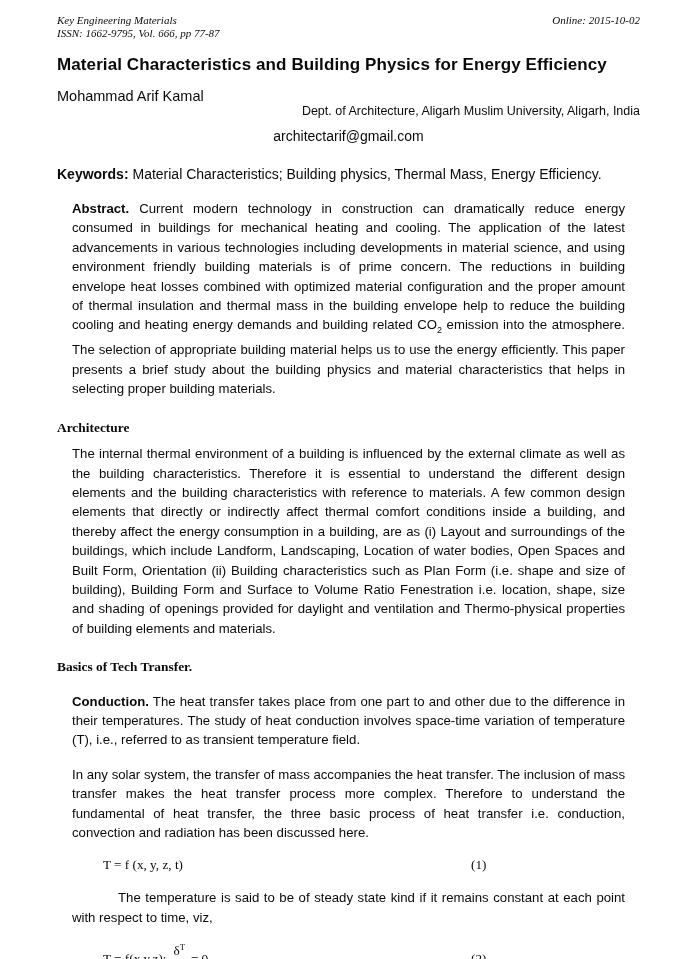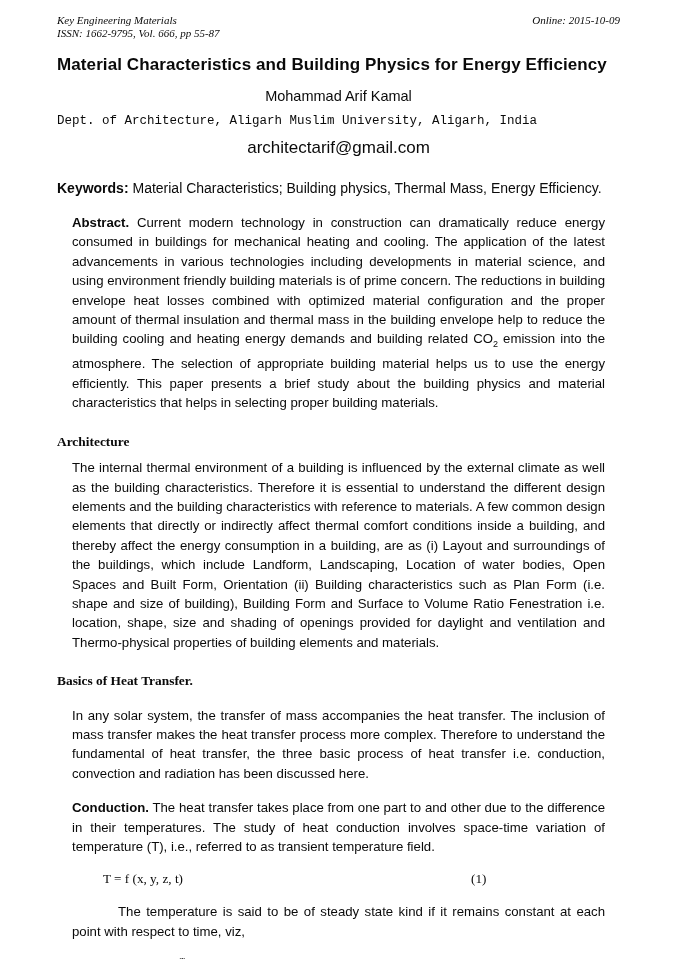--- a/index.html
+++ b/index.html
@@ -3,21 +3,21 @@
 <meta charset="utf-8">
 <style>
   html, body { margin: 0; padding: 0; background: #ffffff; }
   .page {
     position: relative;
     width: 678px;
     height: 959px;
     box-sizing: border-box;
     background: #ffffff;
     color: #0a0a0a;
-    padding: 14px 58px 0 57px;
+    padding: 14px 38px 0 57px;
     overflow: hidden;
     font-family: "Liberation Serif", serif;
   }
   
   .jheader {
     display: flex;
     justify-content: space-between;
     align-items: flex-start;
     font-family: "Liberation Serif", serif;
     font-style: italic;
@@ -29,32 +29,30 @@
     font-family: "Liberation Sans", sans-serif;
     font-size: 17px;
     font-weight: bold;
     text-align: left;
     margin: 16px 0 0 0;
     letter-spacing: 0.1px;
   }
   .author {
     font-family: "Liberation Sans", sans-serif;
     font-size: 14.5px;
-    text-align: center;
     margin-top: 13px;
   }
   .affiliation {
-    font-family: Liberation Mono, monospace;
+    font-family: Liberation Sans, sans-serif;
     font-size: 12.5px;
-    text-align: left;
-    margin-top: 10px;
+    text-align: right;
   }
   .email {
     font-family: "Liberation Sans", sans-serif;
-    font-size: 17px;
+    font-size: 14px;
     text-align: center;
     margin-top: 10px;
   }
   .keywords {
     font-family: "Liberation Sans", sans-serif;
     font-size: 14px;
     margin: 22px 0 0 0;
   }
   .keywords b { font-weight: bold; }
   
@@ -103,40 +101,40 @@
   .eq-lhs { margin-right: 1px; }
 </style>
 </head>
 <body>
 
 <div class="page">
 
   <div class="jheader">
     <div>
       <div>Key Engineering Materials</div>
-      <div>ISSN: 1662-9795, Vol. 666, pp 55-87</div>
+      <div>ISSN: 1662-9795, Vol. 666, pp 77-87</div>
     </div>
-    <div>Online: 2015-10-09</div>
+    <div>Online: 2015-10-02</div>
   </div>
 
   <h1 class="title">Material Characteristics and Building Physics for Energy Efficiency</h1>
   <div class="author">Mohammad Arif Kamal</div>
   <div class="affiliation">Dept. of Architecture, Aligarh Muslim University, Aligarh, India</div>
   <div class="email">architectarif@gmail.com</div>
 
   <p class="keywords"><b>Keywords:</b><span> Material Characteristics; Building physics, Thermal Mass, Energy Efficiency.</span></p>
 
   <p class="body abstract"><b>Abstract.</b><span> Current modern technology in construction can dramatically reduce energy consumed in buildings for mechanical heating and cooling. The application of the latest advancements in various technologies including developments in material science, and using environment friendly building materials is of prime concern. The reductions in building envelope heat losses combined with optimized material configuration and the proper amount of thermal insulation and thermal mass in the building envelope help to reduce the building cooling and heating energy demands and building related CO</span><sub>2</sub><span> emission into the atmosphere. The selection of appropriate building material helps us to use the energy efficiently. This paper presents a brief study about the building physics and material characteristics that helps in selecting proper building materials.</span></p>
 
   <h2 class="sect">Architecture</h2>
   <p class="body after-head">The internal thermal environment of a building is influenced by the external climate as well as the building characteristics. Therefore it is essential to understand the different design elements and the building characteristics with reference to materials. A few common design elements that directly or indirectly affect thermal comfort conditions inside a building, and thereby affect the energy consumption in a building, are as (i) Layout and surroundings of the buildings, which include Landform, Landscaping, Location of water bodies, Open Spaces and Built Form, Orientation (ii) Building characteristics such as Plan Form (i.e. shape and size of building), Building Form and Surface to Volume Ratio Fenestration i.e. location, shape, size and shading of openings provided for daylight and ventilation and Thermo-physical properties of building elements and materials.</p>
 
-  <h2 class="sect">Basics of Heat Transfer.</h2>
+  <h2 class="sect">Basics of Tech Transfer.</h2>
+  <p class="body runin"><b>Conduction.</b><span> The heat transfer takes place from one part to and other due to the difference in their temperatures. The study of heat conduction involves space-time variation of temperature (T), i.e., referred to as transient temperature field.</span></p>
   <p class="body">In any solar system, the transfer of mass accompanies the heat transfer. The inclusion of mass transfer makes the heat transfer process more complex. Therefore to understand the fundamental of heat transfer, the three basic process of heat transfer i.e. conduction, convection and radiation has been discussed here.</p>
-  <p class="body runin"><b>Conduction.</b><span> The heat transfer takes place from one part to and other due to the difference in their temperatures. The study of heat conduction involves space-time variation of temperature (T), i.e., referred to as transient temperature field.</span></p>
 
   <div class="eq-row eq1">
     <span class="eq-lhs">T = f (x, y, z, t)</span>
     <span class="eq-num">(1)</span>
   </div>
 
   <p class="body indent">The temperature is said to be of steady state kind if it remains constant at each point with respect to time, viz,</p>
 
   <div class="eq-row eq2">
     <span class="eq-lhs">T = f(x,y,z);</span>

